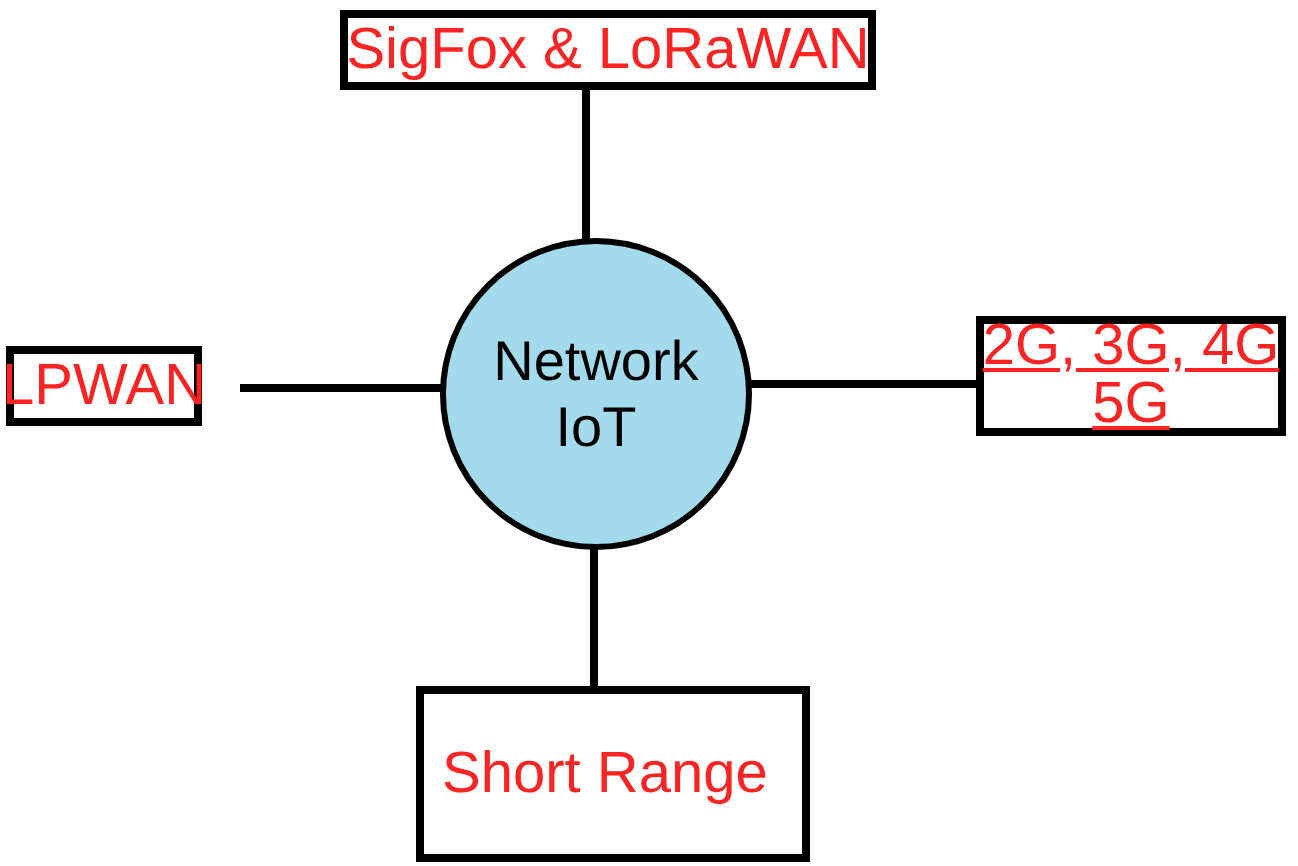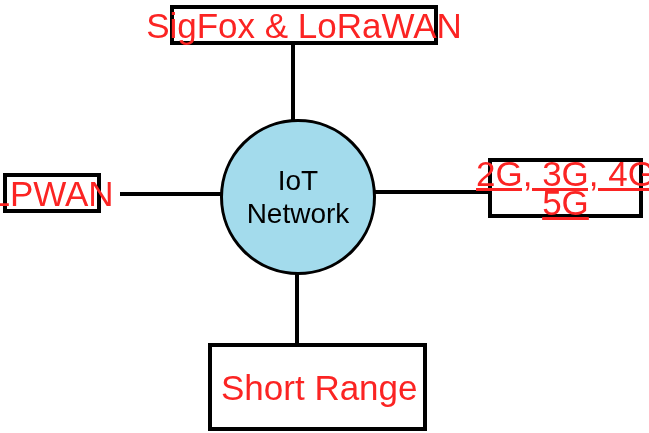--- a/index.html
+++ b/index.html
@@ -18,30 +18,30 @@
   .node-box {
     position: absolute;
     box-sizing: border-box;
     border: 4px solid #000000;
     background: #ffffff;
     color: #fb2423;
     display: flex;
     flex-direction: column;
     align-items: center;
     justify-content: center;
-    font-size: 35px;
+    font-size: 29px;
     line-height: 29px;
     white-space: nowrap;
     z-index: 2;
   }
   .node-box.top    { left: 170px; top: 5px;   width: 268px; height: 40px; }
   .node-box.left   { left: 3px;   top: 173px; width: 98px; height: 40px; }
   .node-box.right  { left: 488px; top: 158px; width: 155px; height: 60px; text-decoration: underline; }
   .node-box.bottom {
-    left: 208px; top: 343px; width: 219px; height: 88px;
+    left: 208px; top: 343px; width: 197px; height: 88px;
     align-items: flex-start;
     padding-left: 9px;
     line-height: 33px;
   }
   .hub-circle {
     position: absolute;
     box-sizing: border-box;
     left: 220px; top: 119px;
     width: 156px; height: 156px;
     border: 3px solid #000000;
@@ -88,17 +88,17 @@
   <div class="node-box right">
     <span class="line">2G, 3G, 4G</span>
     <span class="line">5G</span>
   </div>
 
   <div class="node-box bottom">
     <span class="line">Short Range</span>
   </div>
 
   <div class="hub-circle">
+    <span class="line">Network</span>
     <span class="line">IoT</span>
-    <span class="line">Network</span>
   </div>
 
 </div>
 
 </body></html>

